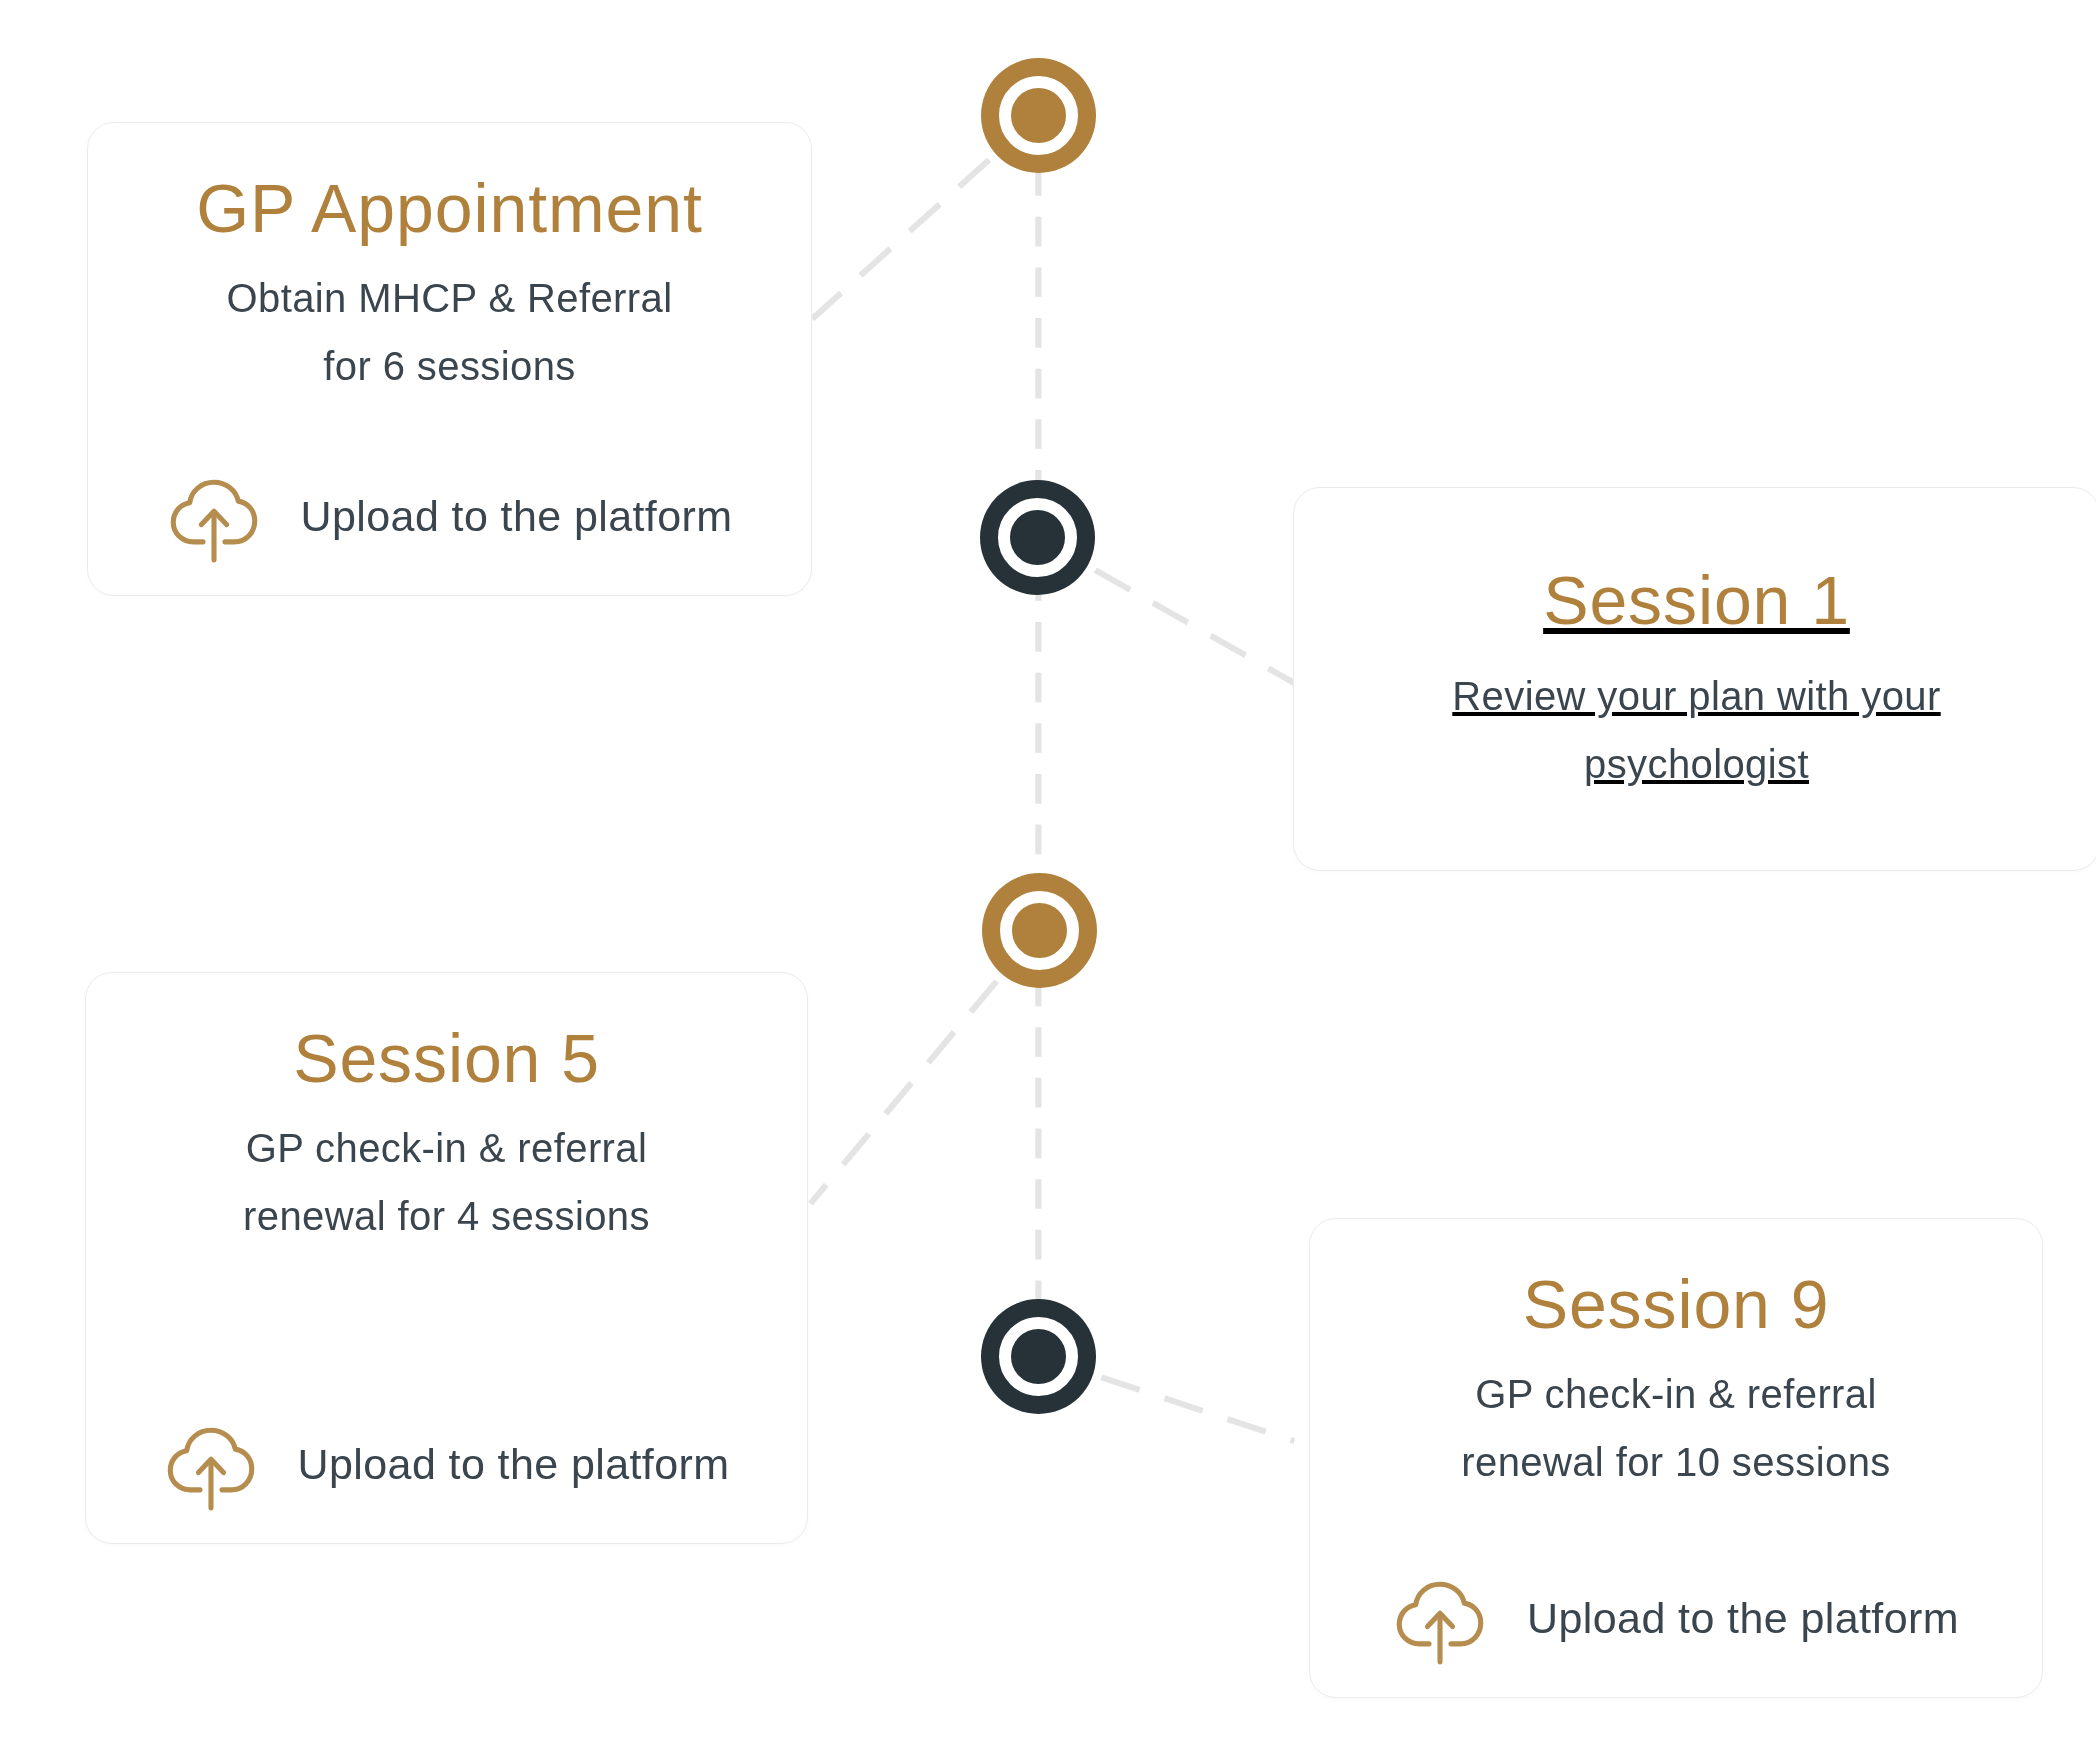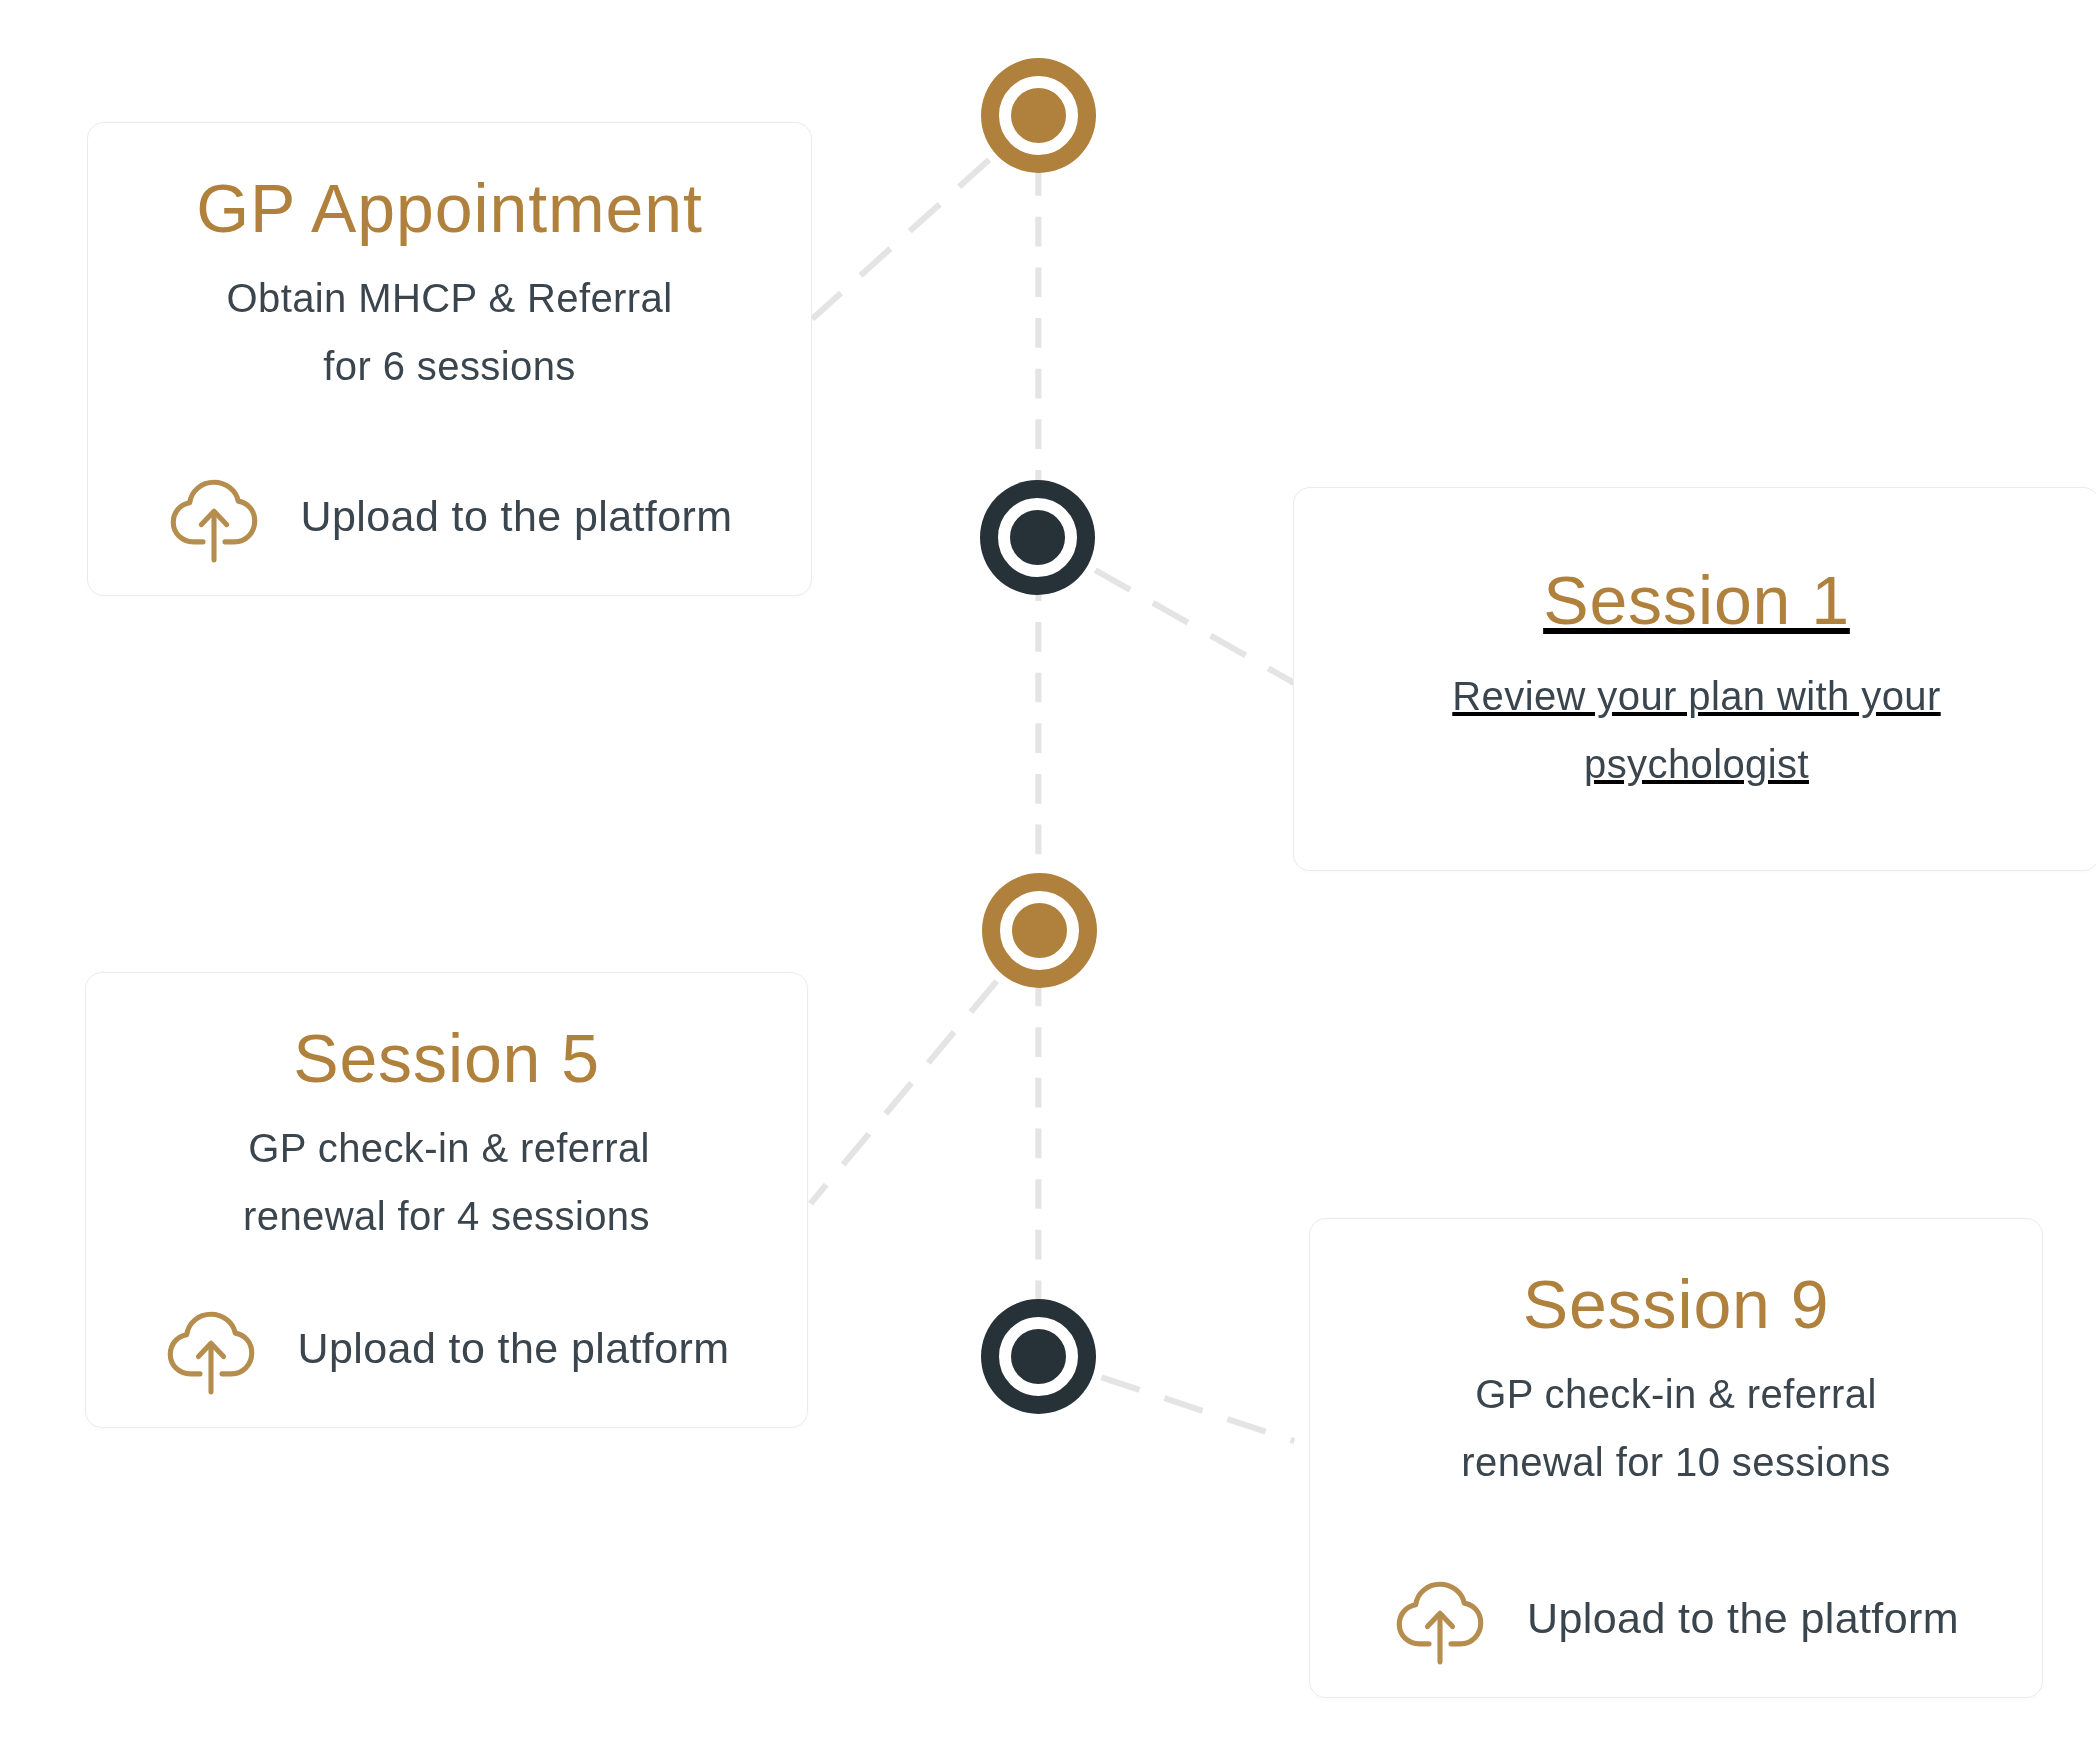--- a/index.html
+++ b/index.html
@@ -34,31 +34,31 @@
     fill: none;
   }
   .dash-v { stroke-dasharray: 34 24; }
   .dash-d { stroke-dasharray: 46 30; }
 
   .card {
     position: absolute;
     z-index: 2;
     background: #fff;
     border: 1.7px solid var(--border);
-    border-radius: 17px;
+    border-radius: 27px;
     display: flex;
     flex-direction: column;
     align-items: center;
     text-align: center;
     padding: 45px 33px 30px 33px;
     box-shadow: 0 1.7px 5.2px rgba(0,0,0,0.02);
   }
   .card1 { left: 87px;  top: 122px;  width: 725px; height: 474px; }
   .card2 { left: 1293px; top: 487px;  width: 807px; height: 384px; justify-content: center; padding: 26px 22px; text-decoration: underline; }
-  .card3 { left: 85px;   top: 972px; width: 723px; height: 456px; text-align: right; }
+  .card3 { left: 85px;   top: 972px; width: 723px; height: 572px; }
   .card4 { left: 1293px; top: 1218px; width: 734px; height: 480px; margin-left: 16px; }
 
   .title {
     font-size: 68px;
     font-weight: 400;
     color: var(--gold);
     letter-spacing: 0.9px;
     line-height: 1.2;
   }
   .desc {

